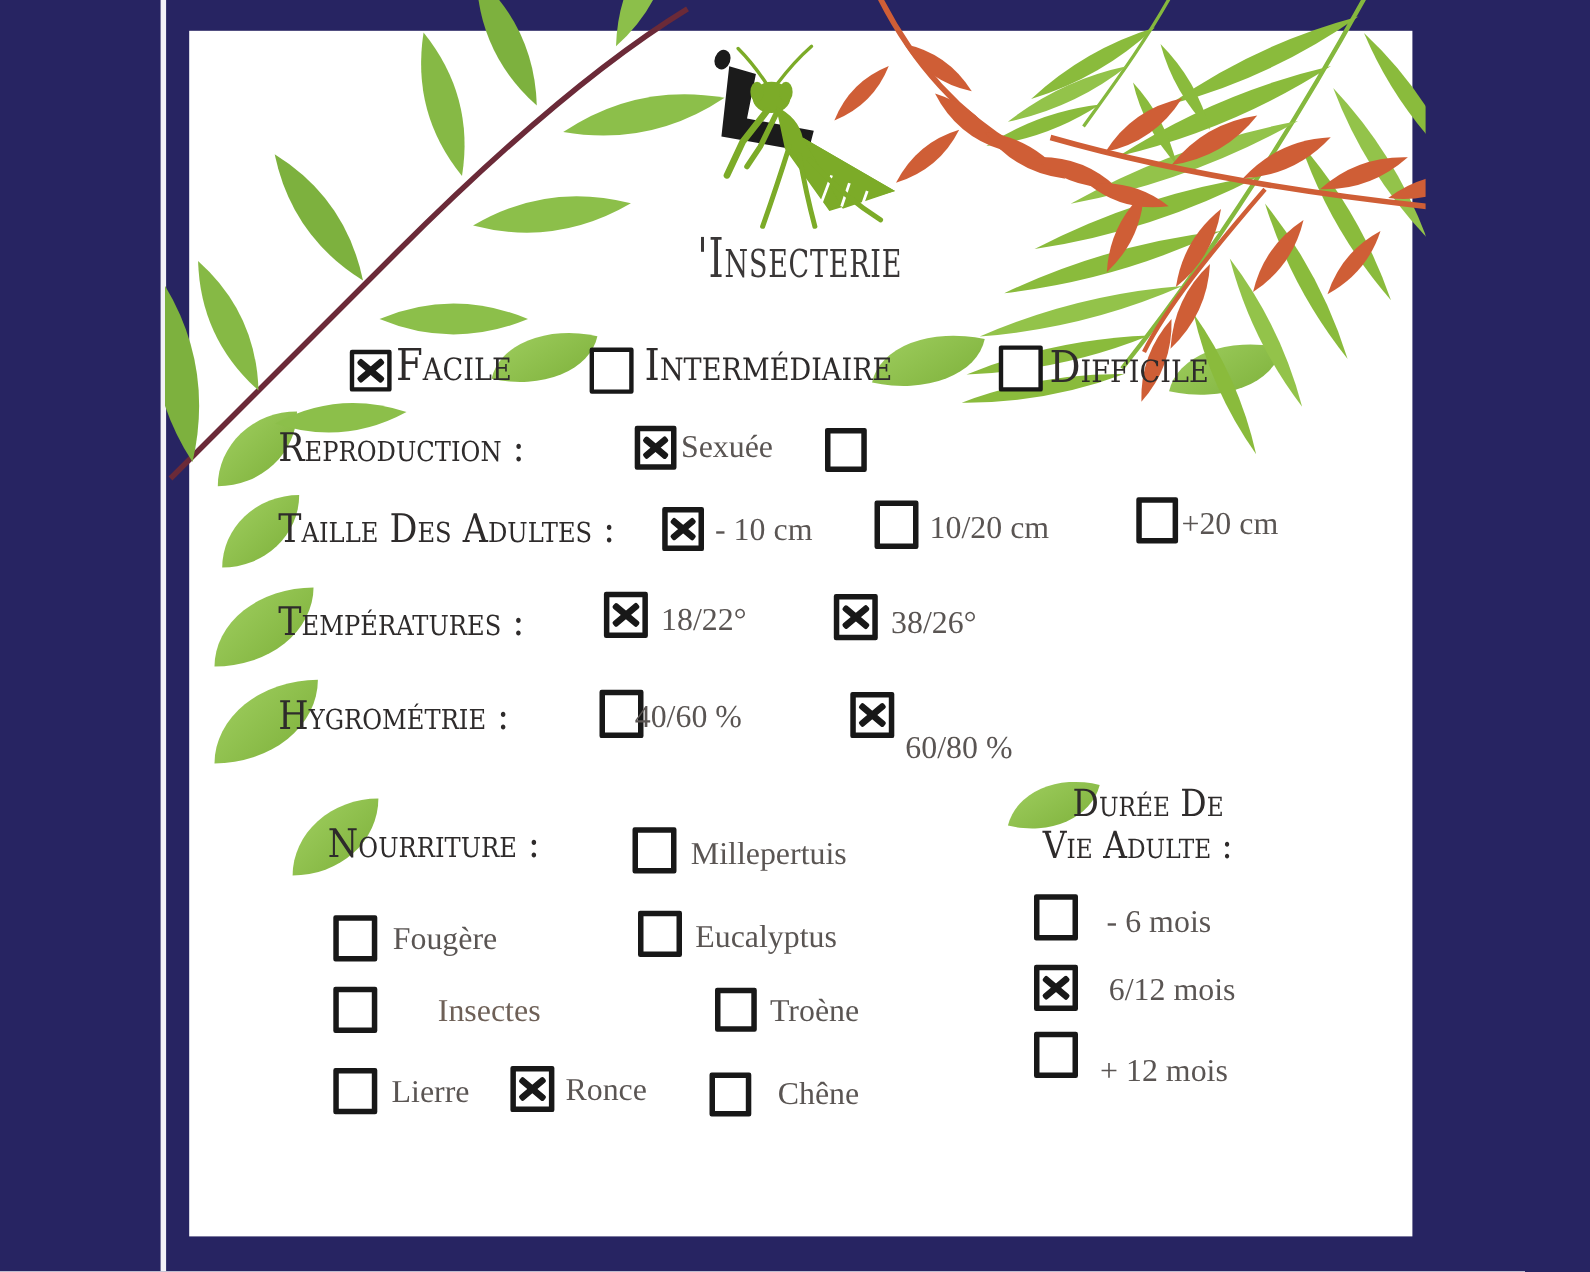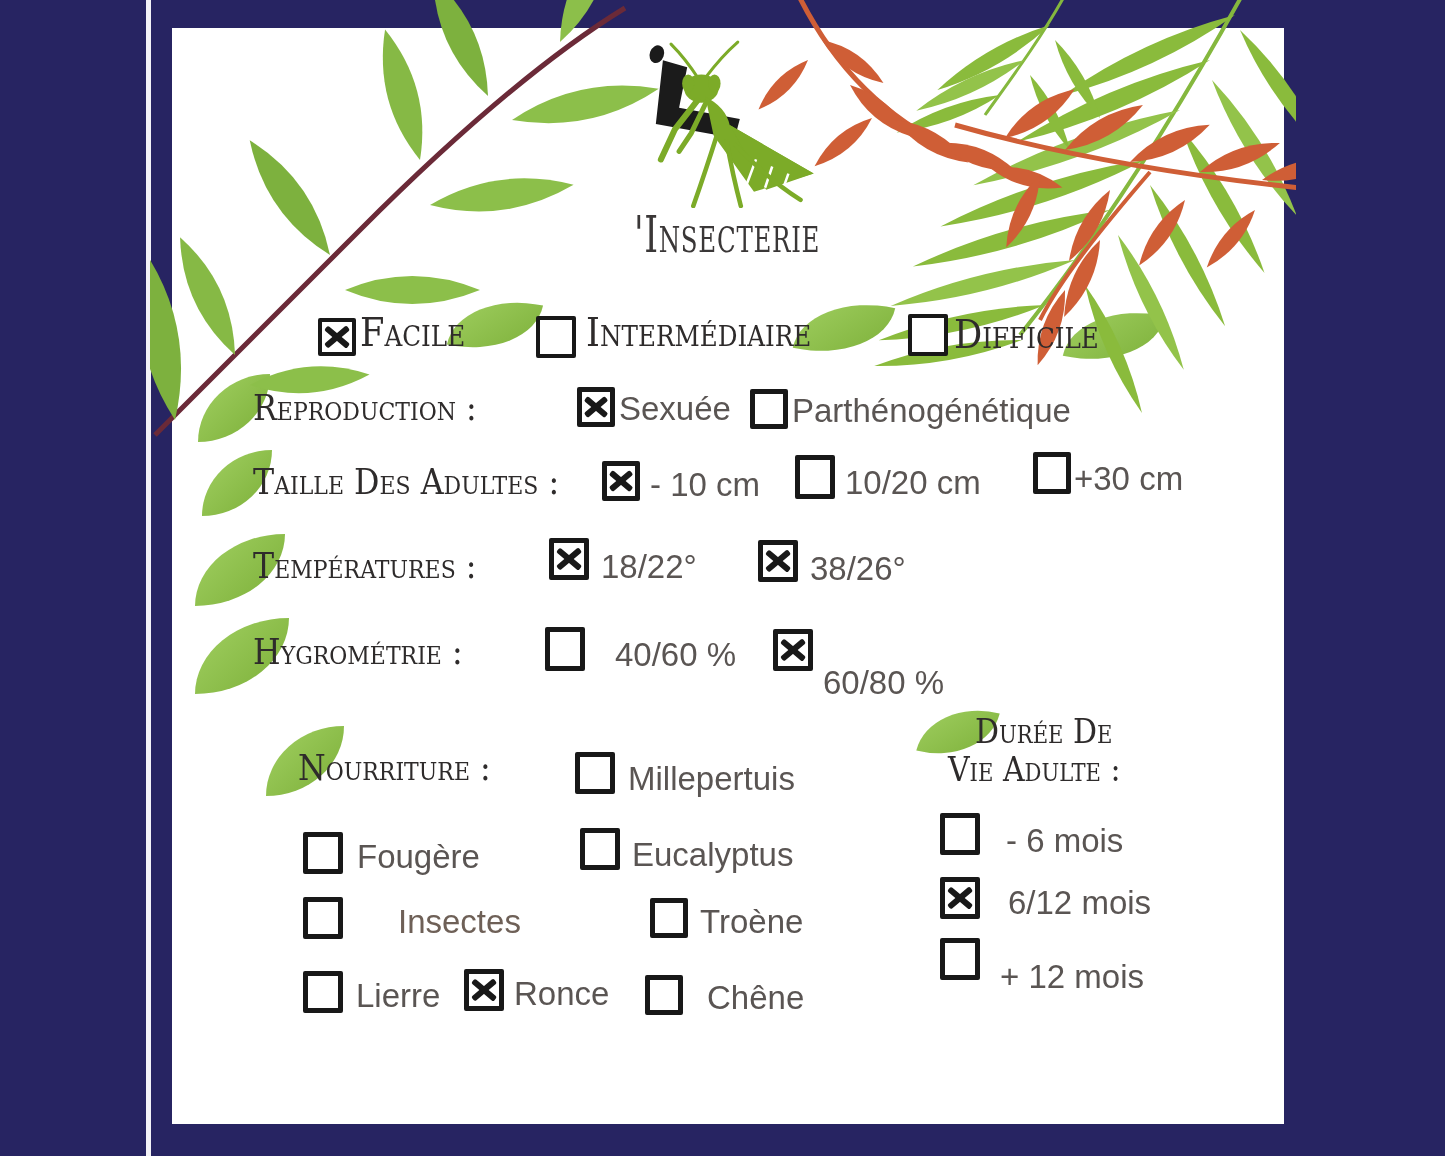--- a/index.html
+++ b/index.html
@@ -10,22 +10,22 @@
   
   .hdr{position:absolute;font-family:"DejaVu Serif",serif;font-variant:small-caps;
        color:#2e2b2b;font-size:36px;line-height:1;white-space:nowrap;z-index:3;
        transform:scaleX(.88);transform-origin:left top;}
   .hdr.big{font-size:40px;}
   
   .brand{position:absolute;left:555px;top:206px;width:344px;text-align:center;
          font-family:"DejaVu Serif",serif;font-variant:small-caps;font-size:50px;color:#3a3737;
          transform:scaleX(.70);transform-origin:center top;letter-spacing:1px;z-index:3;white-space:nowrap;}
   
-  .opt{position:absolute;font-family:Liberation Sans, sans-serif;color:#5a5553;
-       font-size:33px;line-height:1;white-space:nowrap;z-index:3;}
+  .opt{position:absolute;font-family:Liberation Serif, serif;color:#5a5553;
+       font-size:29px;line-height:1;white-space:nowrap;z-index:3;}
   .opt.warm{color:#6e6057;margin-left:41px;}
   
   .cb{position:absolute;box-sizing:border-box;background:#fff;border:5px solid #181818;
       border-radius:2px;z-index:3;}
   .cb.sm{border-width:4px;}
   .cb.checked::before,.cb.checked::after{content:"";position:absolute;left:50%;top:50%;
       width:96%;height:6px;background:#181818;border-radius:2px;}
   .cb.checked::before{transform:translate(-50%,-50%) rotate(40deg);}
   .cb.checked::after{transform:translate(-50%,-50%) rotate(-40deg);}
   
@@ -149,39 +149,38 @@
   <div class="hdr big" style="left:360px;top:312px;">Facile</div>
   <div class="cb sm" style="left:536px;top:316px;width:40px;height:42px;"></div>
   <div class="hdr big" style="left:586px;top:312px;">Intermédiaire</div>
   <div class="cb sm" style="left:908px;top:314px;width:40px;height:42px;"></div>
   <div class="hdr big" style="left:954px;top:314px;">Difficile</div>
 
   <div class="hdr" style="left:253px;top:390px;">Reproduction :</div>
   <div class="cb checked" style="left:577px;top:387px;width:38px;height:40px;"></div>
   <div class="opt" style="left:619px;top:392px;">Sexuée</div>
   <div class="cb" style="left:750px;top:389px;width:38px;height:40px;"></div>
-  <div class="opt" style="left:792px;top:394px;">Parthénogénétique</div>
 
   <div class="hdr" style="left:253px;top:464px;">Taille Des Adultes :</div>
   <div class="cb checked" style="left:602px;top:461px;width:38px;height:40px;"></div>
   <div class="opt" style="left:650px;top:468px;">- 10 cm</div>
   <div class="cb" style="left:795px;top:455px;width:40px;height:44px;"></div>
   <div class="opt" style="left:845px;top:466px;">10/20 cm</div>
   <div class="cb" style="left:1033px;top:452px;width:38px;height:42px;"></div>
-  <div class="opt" style="left:1074px;top:462px;">+30 cm</div>
+  <div class="opt" style="left:1074px;top:462px;">+20 cm</div>
 
   <div class="hdr" style="left:253px;top:548px;">Températures :</div>
   <div class="cb checked" style="left:549px;top:538px;width:40px;height:42px;"></div>
   <div class="opt" style="left:601px;top:550px;text-align:right;">18/22°</div>
   <div class="cb checked" style="left:758px;top:540px;width:40px;height:42px;"></div>
   <div class="opt" style="left:810px;top:552px;">38/26°</div>
 
   <div class="hdr" style="left:253px;top:634px;">Hygrométrie :</div>
   <div class="cb" style="left:545px;top:627px;width:40px;height:44px;"></div>
-  <div class="opt" style="left:615px;top:638px;">40/60 %</div>
+  <div class="opt" style="left:577px;top:638px;">40/60 %</div>
   <div class="cb checked" style="left:773px;top:629px;width:40px;height:42px;"></div>
   <div class="opt" style="left:823px;top:638px;margin-top:28px;">60/80 %</div>
 
   <div class="hdr" style="left:298px;top:750px;">Nourriture :</div>
   <div class="cb" style="left:575px;top:752px;width:40px;height:42px;"></div>
   <div class="opt" style="left:628px;top:762px;">Millepertuis</div>
 
   <div class="cb" style="left:303px;top:832px;width:40px;height:42px;"></div>
   <div class="opt" style="left:357px;top:840px;">Fougère</div>
   <div class="cb" style="left:580px;top:828px;width:40px;height:42px;"></div>

